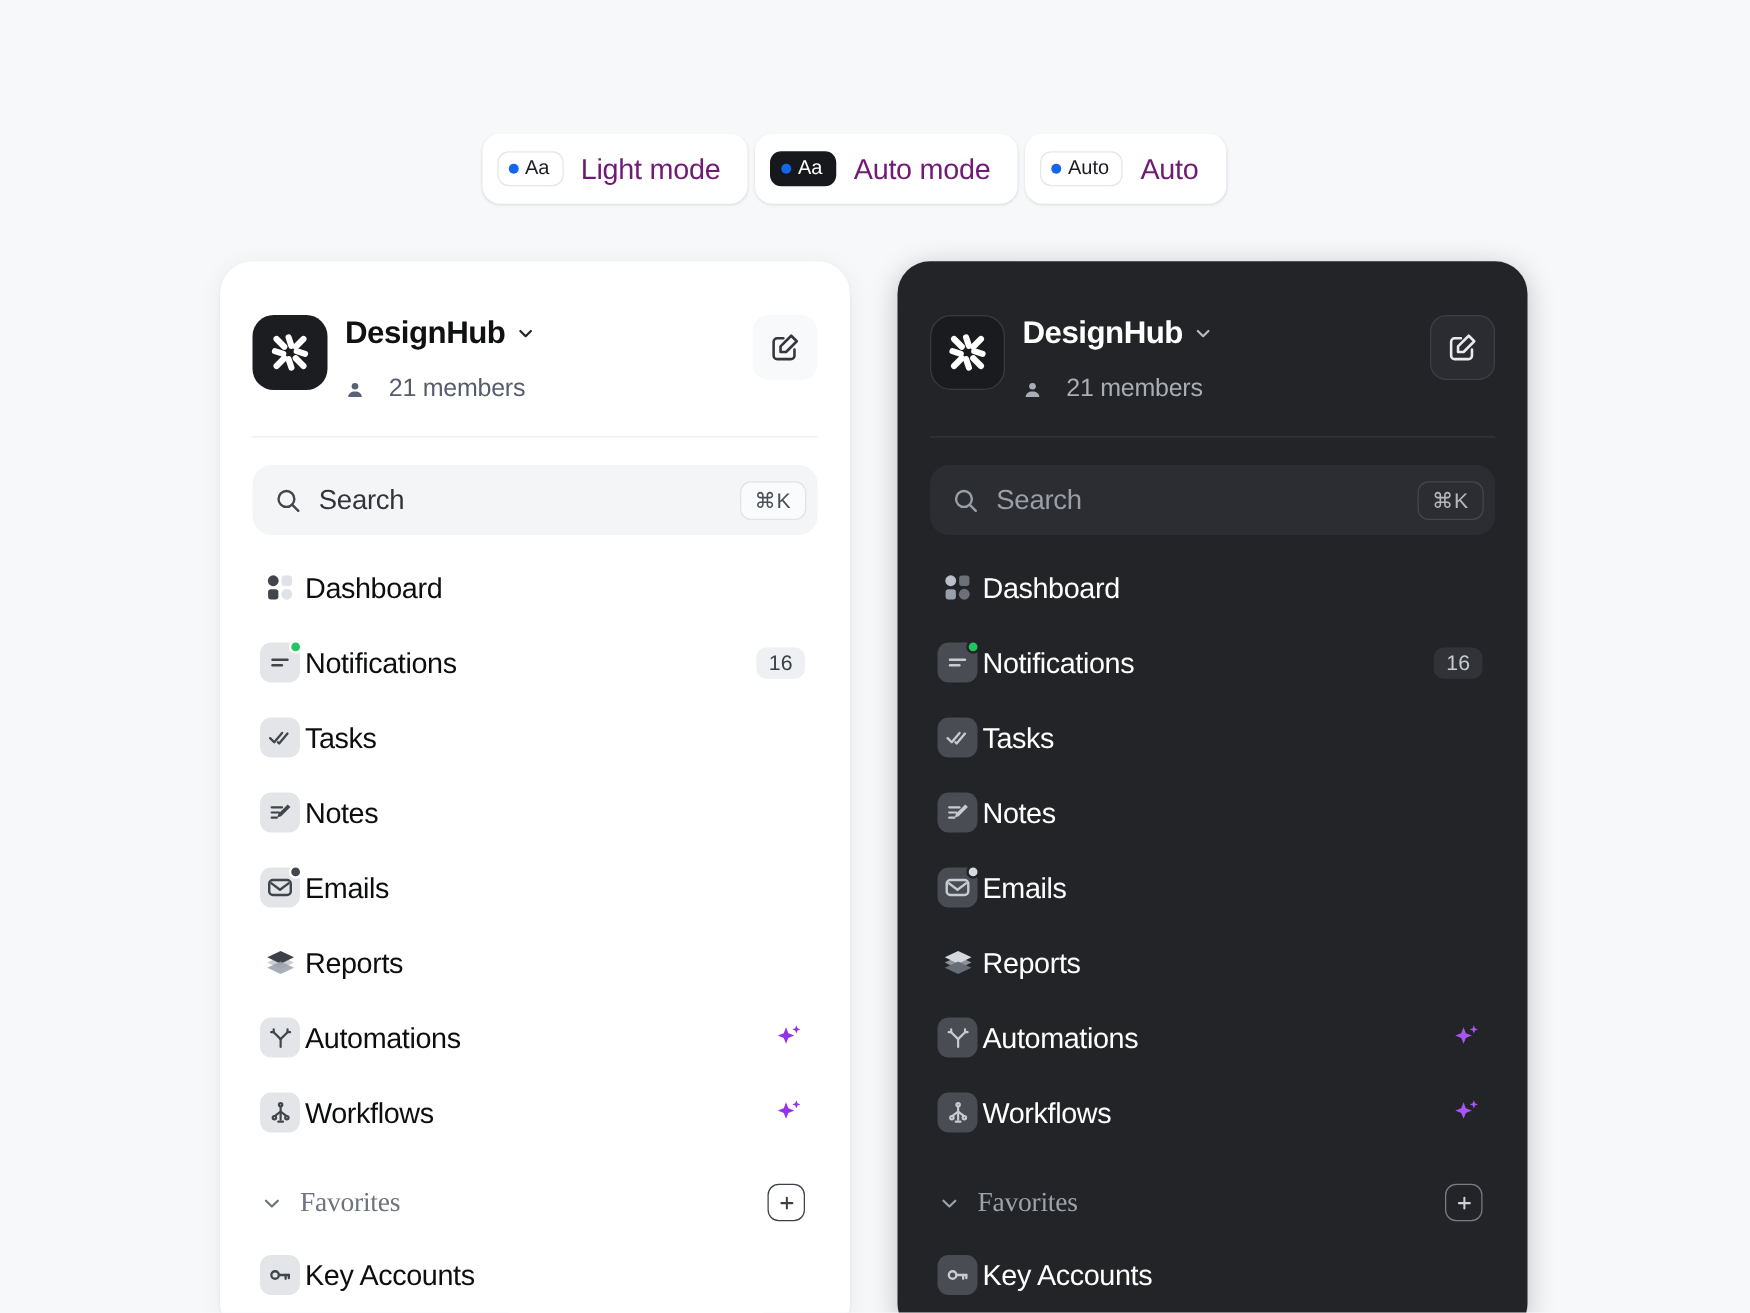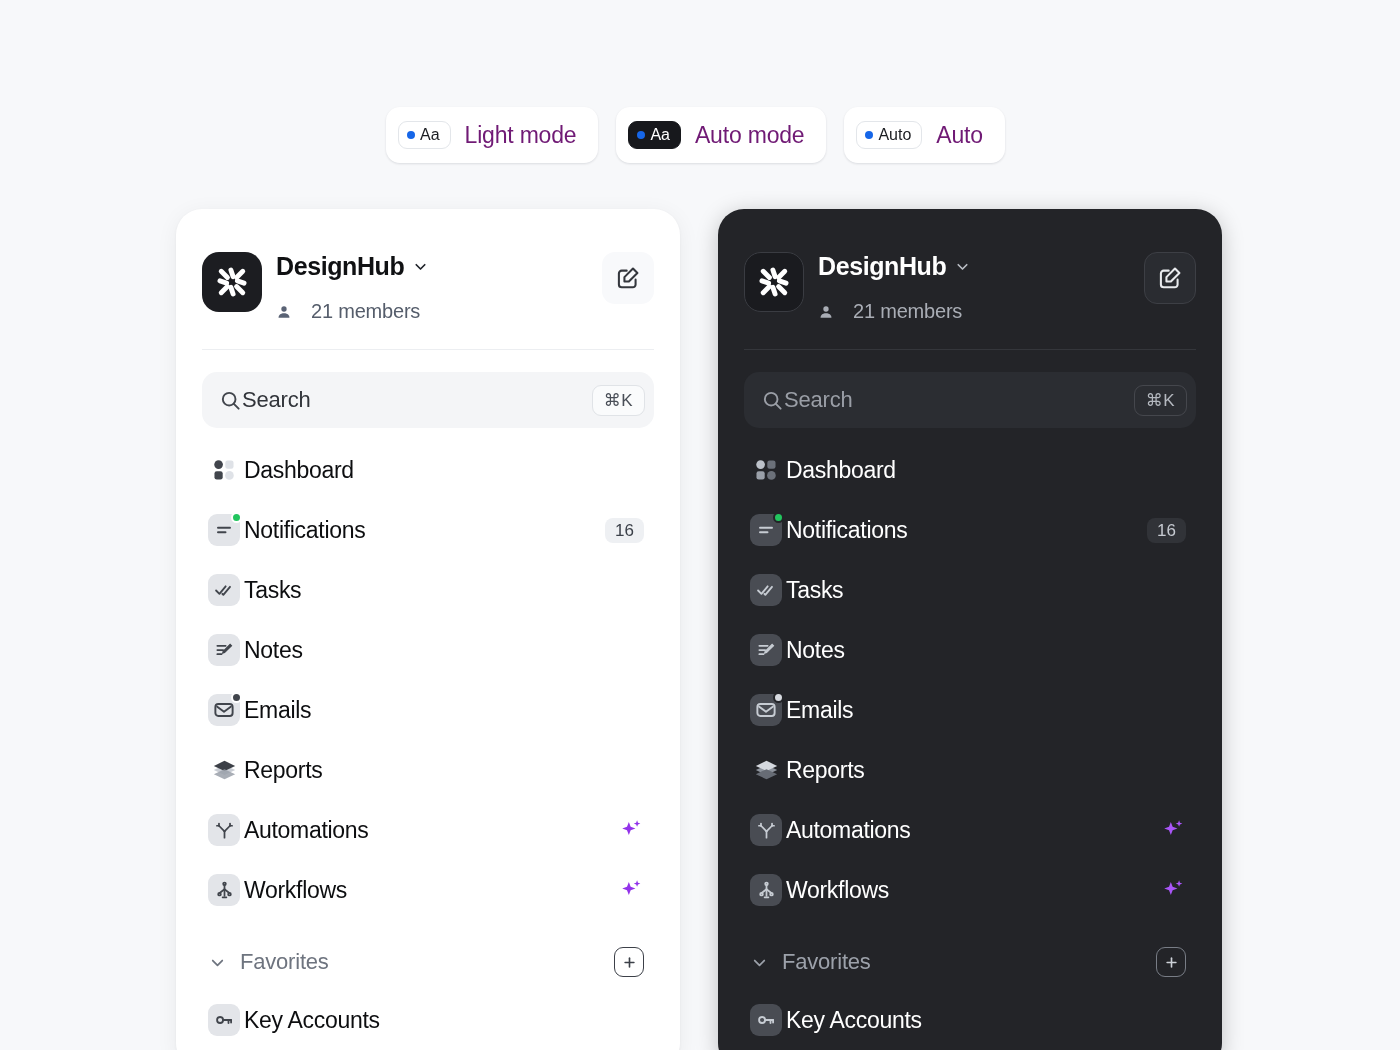--- a/index.html
+++ b/index.html
@@ -12,21 +12,21 @@
     overflow: hidden;
     position: relative;
   }
 
   
   #mode-switcher {
     position: absolute;
     left: 386px;
     top: 107px;
     display: flex;
-    gap: 18px;
+    gap: 6px;
     align-items: center;
   }
   .mode-pill {
     display: flex;
     align-items: center;
     gap: 14px;
     background: #ffffff;
     border-radius: 14px;
     padding: 10px 22px 10px 12px;
     box-shadow: 0 1px 3px rgba(16,24,40,.07), 0 1px 2px rgba(16,24,40,.05);
@@ -130,20 +130,21 @@
   #panel-dark .divider { background: #34363b; }
 
   
   .search-wrap { padding: 22px 0 12px 0; }
   .search-box {
     height: 56px;
     border-radius: 15px;
     background: #f4f5f7;
     display: flex;
     align-items: center;
+    gap: 13px;
     padding: 0 9px 0 17px;
     justify-content: center;
   }
   #panel-dark .search-box { background: #2b2d32; }
   .search-ph {
     flex: 1 1 auto;
     font-size: 22px;
     color: #31343a;
     letter-spacing: -.2px;
   }
@@ -205,20 +206,21 @@
   #panel-dark .dot-green { border-color: #232428; }
 
   
   .group-head {
     height: 56px;
     display: flex;
     align-items: center;
     gap: 13px;
     padding: 0 10px 0 6px;
     margin-top: 14px;
+    font-family: Liberation Serif, serif;
   }
   .group-label {
     font-size: 22px;
     color: #6e747f;
     letter-spacing: -.2px;
     flex: 1 1 auto;
   }
   #panel-dark .group-label { color: #9ca1aa; }
   .add-btn {
     width: 30px; height: 30px;

